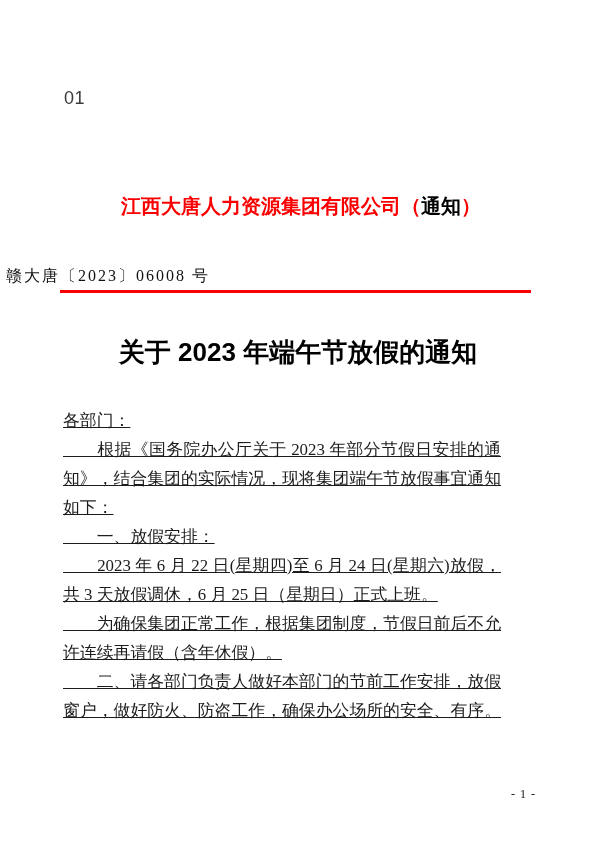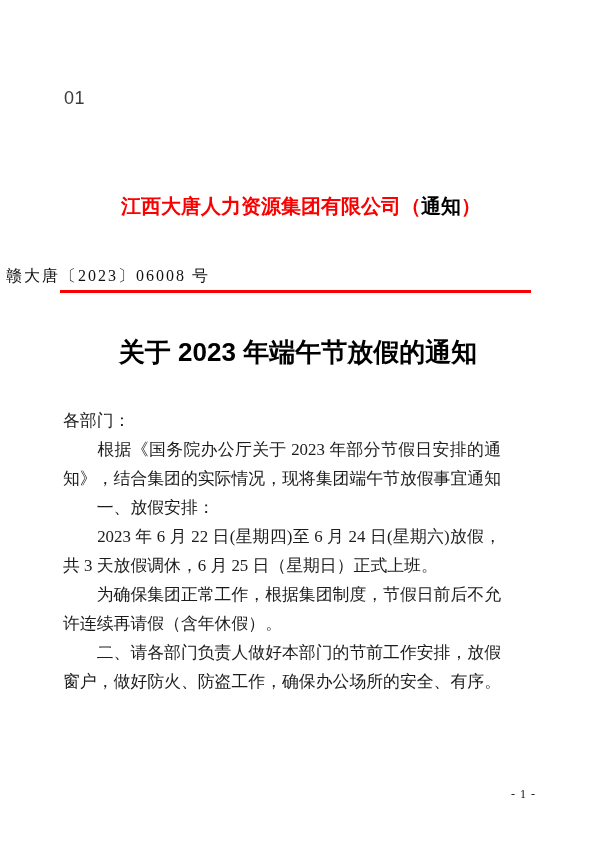--- a/index.html
+++ b/index.html
@@ -80,20 +80,21 @@
     left: 63px;
     top: 406px;
     width: 438px;
     font-size: 16.85px;
     line-height: 29px;
     color: var(--ink);
   }
   .body-line {
     white-space: pre;
     height: 29px;
+    text-decoration: underline;
   }
   .body-line.fill {
     white-space: normal;
     text-align: justify;
     text-align-last: justify;
   }
   .page-number {
     position: absolute;
     left: 0;
     top: 786px;
@@ -118,20 +119,21 @@
   <div class="doc-number">赣大唐〔2023〕06008 号</div>
 
   <div class="red-rule"></div>
 
   <div class="notice-title">关于 2023 年端午节放假的通知</div>
 
   <div class="body-block">
       <div class="body-line">各部门：</div>
       <div class="body-line fill">　　根据《国务院办公厅关于 2023 年部分节假日安排的通</div>
       <div class="body-line fill">知》，结合集团的实际情况，现将集团端午节放假事宜通知</div>
+      <div class="body-line">如下：</div>
       <div class="body-line">　　一、放假安排：</div>
       <div class="body-line fill">　　2023 年 6 月 22 日(星期四)至 6 月 24 日(星期六)放假，</div>
       <div class="body-line">共 3 天放假调休，6 月 25 日（星期日）正式上班。</div>
       <div class="body-line fill">　　为确保集团正常工作，根据集团制度，节假日前后不允</div>
       <div class="body-line">许连续再请假（含年休假）。</div>
       <div class="body-line fill">　　二、请各部门负责人做好本部门的节前工作安排，放假</div>
       <div class="body-line fill">窗户，做好防火、防盗工作，确保办公场所的安全、有序。</div>
     </div>
 
   <div class="page-number">- 1 -</div>

